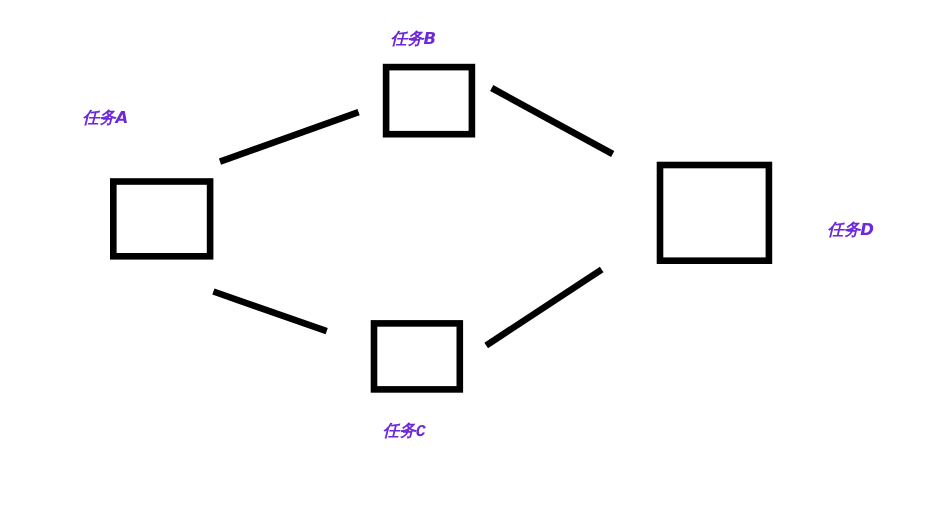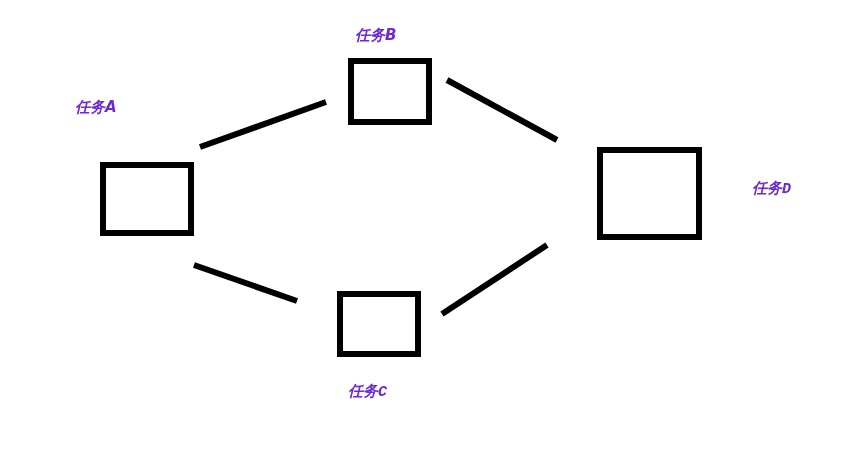--- a/index.html
+++ b/index.html
@@ -39,21 +39,21 @@
     font-style: italic;
     font-size: 15px;
     line-height: 18px;
     color: #6d28d9;
     white-space: nowrap;
     letter-spacing: 0px;
   }
   #label-a { left: 75px;  top: 98px; }
   #label-b { left: 355px; top: 26px;  }
   #label-c { left: 348px; top: 384px; font-family: Liberation Mono, monospace; }
-  #label-d { left: 752px; top: 181px; font-family: Liberation Mono, monospace; }
+  #label-d { left: 752px; top: 200px; }
 </style>
 </head>
 <body>
 
 <div id="canvas" style="background: rgb(255, 255, 255);">
 
   <svg class="diagram-svg" viewBox="0 0 844 460">
 
     <line class="edge-line" x1="200" y1="147" x2="326" y2="102" stroke="#000000"></line>
     <line class="edge-line" x1="447" y1="80" x2="557" y2="140" stroke="#000000"></line>

